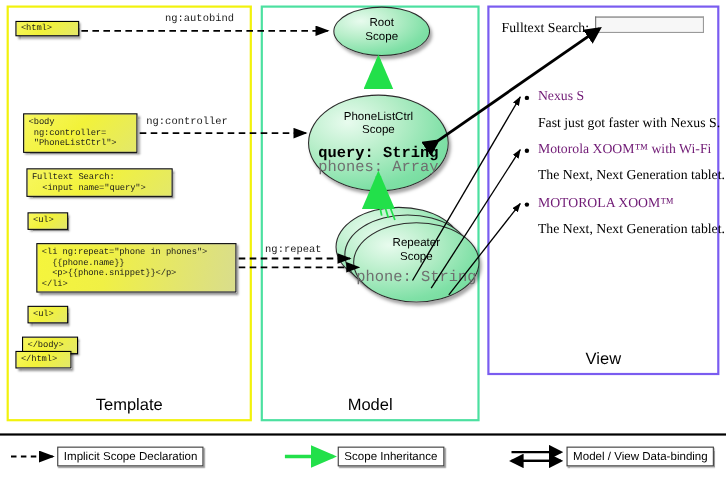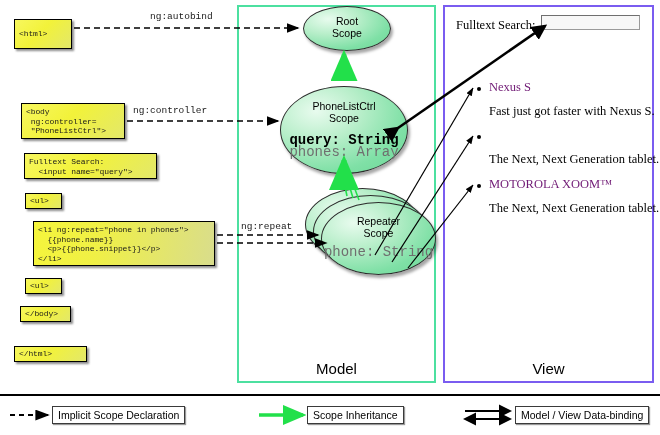--- a/index.html
+++ b/index.html
@@ -17,21 +17,21 @@
   }
 
   
   .column {
     position: absolute;
     background: #ffffff;
     box-sizing: border-box;
   }
   .col-template { left: 6px;   top: 5px; width: 223px; height: 378px; border: 2px solid #f2f20c; }
   .col-model    { left: 237px; top: 5px; width: 199px; height: 378px; border: 2px solid #4ce0a0; }
-  .col-view     { left: 443px; top: 5px; width: 211px; height: 378px; border: 2px solid #7a5cf0; }
+  .col-view     { left: 443px; top: 5px; width: 211px; height: 336px; border: 2px solid #7a5cf0; }
 
   .col-label {
     position: absolute;
     bottom: 4px;
     left: 0;
     width: 100%;
     text-align: center;
     font-size: 15px;
     color: #000;
     font-family: "Liberation Sans", sans-serif;
@@ -150,48 +150,51 @@
     left: 0; top: 0;
     width: 660px; height: 435px;
     pointer-events: none;
   }
 </style>
 </head>
 <body>
 
 <div id="page">
 
+  <div class="column col-template">
+    <div class="col-label">Template</div>
+  </div>
   <div class="column col-model">
     <div class="col-label">Model</div>
   </div>
   <div class="column col-view">
     <div class="col-label">View</div>
   </div>
 
-  <div class="codebox" style="left:14px; top:19px; width:58px; height:30px; display:flex; align-items:center;">&lt;html&gt;</div>
+  <div class="codebox" style="left:14px; top:19px; width:58px; height:14px; display:flex; align-items:center;">&lt;html&gt;</div>
 
   <div class="codebox" style="left:21px; top:103px; width:104px; height:36px; padding-top:3px;">&lt;body
  ng:controller=
  "PhoneListCtrl"&gt;</div>
 
   <div class="codebox" style="left:24px; top:153px; width:133px; height:26px; padding-top:3px;">Fulltext Search:
   &lt;input name="query"&gt;</div>
 
   <div class="codebox" style="left:25px; top:193px; width:37px; height:16px; display:flex; align-items:center;">&lt;ul&gt;</div>
 
   <div class="codebox wide-grad" style="left:33px; top:221px; width:182px; height:45px; padding-top:3px;">&lt;li ng:repeat="phone in phones"&gt;
   {{phone.name}}
   &lt;p&gt;{{phone.snippet}}&lt;/p&gt;
 &lt;/li&gt;</div>
 
   <div class="codebox" style="left:25px; top:278px; width:37px; height:16px; display:flex; align-items:center;">&lt;ul&gt;</div>
 
   <div class="codebox" style="left:20px; top:306px; width:51px; height:16px; display:flex; align-items:center;">&lt;/body&gt;</div>
 
-  <div class="codebox" style="left:14px; top:346px; width:73px; height:16px; display:flex; align-items:center;text-align:right;">&lt;/html&gt;</div>
+  <div class="codebox" style="left:14px; top:319px; width:51px; height:16px; display:flex; align-items:center;text-align:right;">&lt;/html&gt;</div>
 
   <div class="conn-label" style="left:150px; top:11px;">ng:autobind</div>
   <div class="conn-label" style="left:133px; top:105px;">ng:controller</div>
   <div class="conn-label" style="left:241px; top:221px;">ng:repeat</div>
 
   <div class="ellipse" style="left:303px; top:6px; width:88px; height:45px; padding-top:8px;">
     <div class="etitle">Root</div>
     <div class="etitle">Scope</div>
   </div>
 
@@ -213,20 +216,21 @@
   </div>
 
   <div class="view-label" style="left:456px; top:18px;">Fulltext Search:</div>
   <input class="view-input" style="left: 541px; top: 15px; width: 99px; height: 15px; font-family: &quot;Liberation Serif&quot;, serif; font-size: 11px;" placeholder="">
 
   <div class="view-bullet" style="left:477px; top:87px;"></div>
   <div class="view-item" style="left:489px; top:80px;">Nexus S</div>
   <div class="view-snippet" style="left:489px; top:104px;">Fast just got faster with Nexus S.</div>
 
   <div class="view-bullet" style="left:477px; top:135px;"></div>
+  <div class="view-item" style="left:489px; top:128px;">Motorola XOOM™  with Wi-Fi</div>
   <div class="view-snippet" style="left:489px; top:152px;">The Next, Next Generation tablet.</div>
 
   <div class="view-bullet" style="left:477px; top:184px;"></div>
   <div class="view-item" style="left:489px; top:177px;">MOTOROLA XOOM™</div>
   <div class="view-snippet" style="left:489px; top:201px;">The Next, Next Generation tablet.</div>
 
   <svg class="overlay" viewBox="0 0 660 435">
     <defs>
       <marker id="arrBlack" markerWidth="8" markerHeight="8" refX="7" refY="3" orient="auto">
         <path d="M0,0 L8,3 L0,6 z" fill="#000"></path>

